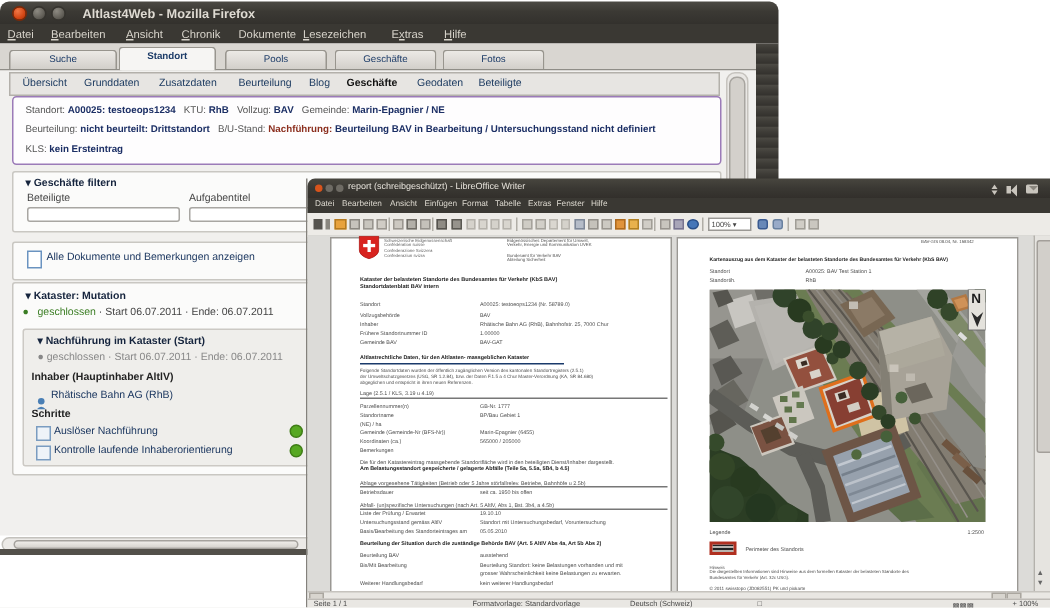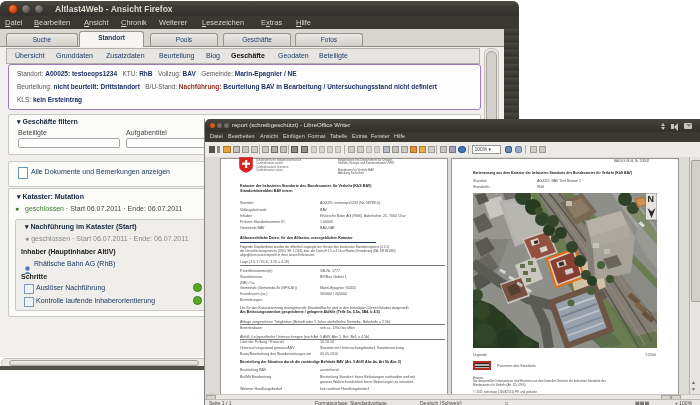--- a/index.html
+++ b/index.html
@@ -60,28 +60,28 @@
 .rule{position:absolute;height:1px;background:#333;}
 </style>
 </head>
 <body>
 
 <div id="ff" class="abs">
   <div id="ff-title" class="abs">
     <div class="btn" style="left:8px;background:radial-gradient(circle at 35% 30%,#f07746,#d34615 60%,#a33309);border:1px solid #7c2807;box-sizing:border-box;"></div>
     <div class="btn" style="left:21px;background:radial-gradient(circle at 35% 30%,#8d8a82,#5f5c55 65%,#44423c);border:1px solid #35332e;box-sizing:border-box;"></div>
     <div class="btn" style="left:34px;background:radial-gradient(circle at 35% 30%,#8d8a82,#5f5c55 65%,#44423c);border:1px solid #35332e;box-sizing:border-box;"></div>
-    <div class="t">Altlast4Web - Ansicht Firefox</div>
+    <div class="t">Altlast4Web - Mozilla Firefox</div>
   </div>
   <div id="ff-menu" class="abs">
     <span style="left:5px;"><u>D</u>atei</span>
     <span style="left:34px;"><u>B</u>earbeiten</span>
     <span style="left:84px;"><u>A</u>nsicht</span>
     <span style="left:121px;"><u>C</u>hronik</span>
-    <span style="left:159px;">Weiterer</span>
+    <span style="left:159px;">Dokumente</span>
     <span style="left:202px;"><u>L</u>esezeichen</span>
     <span style="left:261px;">E<u>x</u>tras</span>
     <span style="left:296px;"><u>H</u>ilfe</span>
   </div>
   <div id="ff-tabs" class="abs">
     <div class="tab" style="left:6px;width:70px;">Suche</div>
     <div class="tab act" style="left:79px;width:63px;">Standort</div>
     <div class="tab" style="left:150px;width:66px;">Pools</div>
     <div class="tab" style="left:223px;width:66px;">Geschäfte</div>
     <div class="tab" style="left:295px;width:66px;">Fotos</div>

